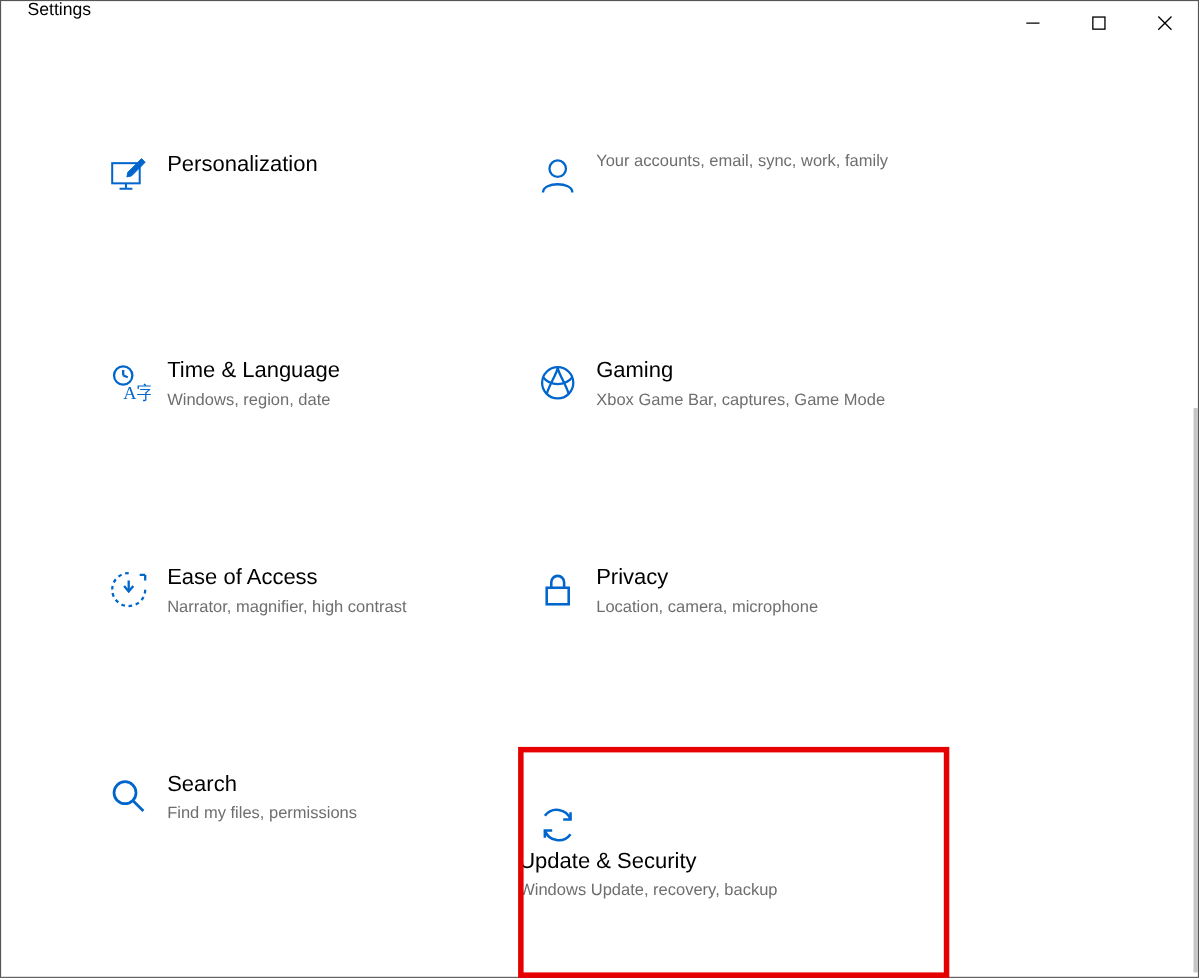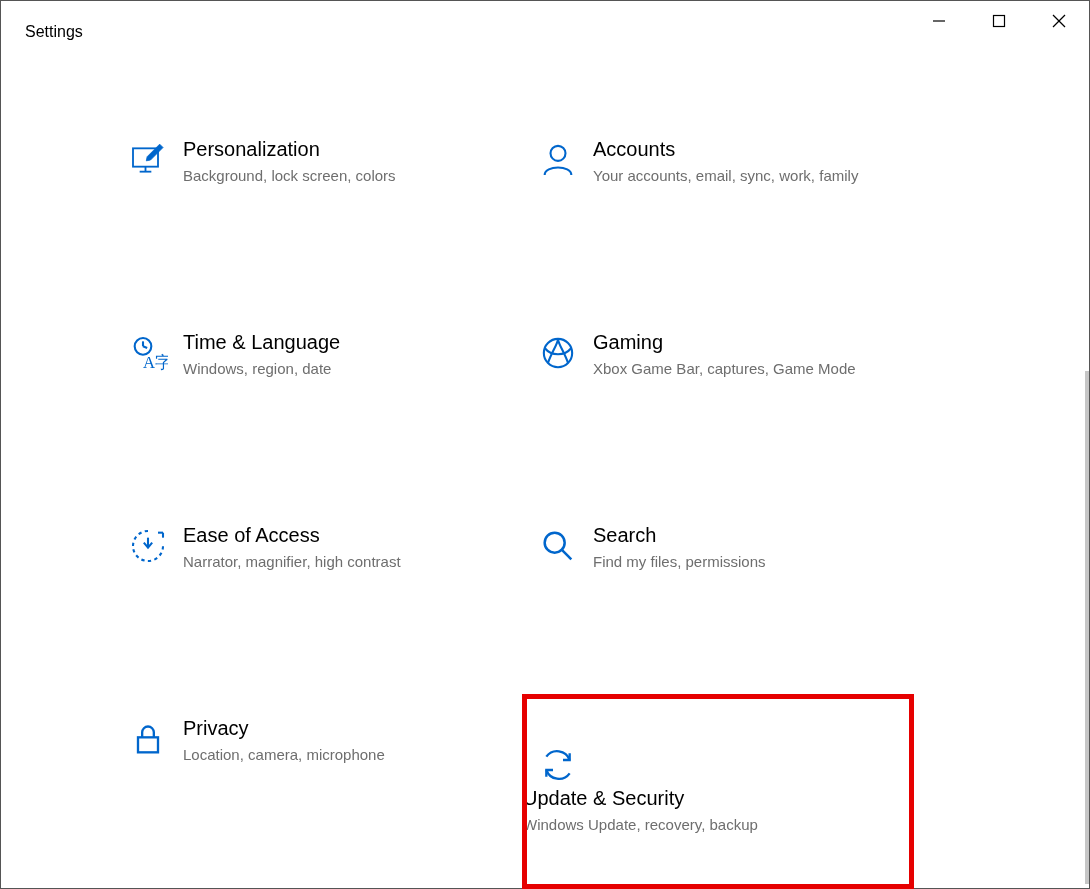--- a/index.html
+++ b/index.html
@@ -19,21 +19,21 @@
     width: 1090px;
     height: 889px;
     border: 1px solid #555;
     position: relative;
     background: #fff;
   }
 
   .titlebar {
     height: 40px;
     display: flex;
-    align-items: flex-end;
+    align-items: flex-start;
     justify-content: space-between;
     padding: 0 0 0 24px;
   }
   .titlebar .title {
     font-size: 16px;
     color: #000;
   }
   .window-controls {
     display: flex;
     height: 100%;
@@ -51,22 +51,21 @@
     position: absolute;
     left: 0;
     right: 0;
     top: 115px;
     bottom: 0;
     display: grid;
     grid-template-columns: 390px 390px;
     column-gap: 0;
     row-gap: 0;
     justify-content: start;
-    padding-left: 112px;
-    gap: 20px;
+    padding-left: 81px;
   }
 
   .tile {
     display: flex;
     align-items: flex-start;
     padding: 20px 10px 20px 0;
     min-height: 150px;
     cursor: pointer;
   }
   .tile .icon {
@@ -146,34 +145,32 @@
       <div class="icon">
         <svg viewBox="0 0 48 48" stroke-width="2.2">
           <rect x="6" y="10" width="30" height="22" stroke="#0066cc"></rect>
           <line x1="14" y1="38" x2="28" y2="38" stroke="#0066cc"></line>
           <line x1="21" y1="32" x2="21" y2="38" stroke="#0066cc"></line>
           <path d="M23 20 L38 5 L42 9 L27 24 L22 25 Z" fill="#0066cc" stroke="#0066cc" stroke-width="1"></path>
         </svg>
       </div>
       <div class="txt">
         <div class="h">Personalization</div>
-        <div class="d">Background, lock screen, colors</div>
       </div>
     </div>
 
 
     <div class="tile">
       <div class="icon">
         <svg viewBox="0 0 48 48" stroke-width="2.5">
           <circle cx="24" cy="16" r="9" stroke="#0066cc"></circle>
           <path d="M8 42 C8 30 40 30 40 42" stroke="#0066cc"></path>
         </svg>
       </div>
       <div class="txt">
-        <div class="h">Accounts</div>
         <div class="d">Your accounts, email, sync, work, family</div>
       </div>
     </div>
 
     <div class="tile">
       <div class="icon">
         <svg viewBox="0 0 48 48" stroke-width="2.5">
           <circle cx="18" cy="16" r="10" stroke="#0066cc"></circle>
           <line x1="18" y1="10" x2="18" y2="16" stroke="#0066cc"></line>
           <line x1="18" y1="16" x2="23" y2="18" stroke="#0066cc"></line>
@@ -212,41 +209,41 @@
         </svg>
       </div>
       <div class="txt">
         <div class="h">Ease of Access</div>
         <div class="d">Narrator, magnifier, high contrast</div>
       </div>
     </div>
 
     <div class="tile">
       <div class="icon">
+        <svg viewBox="0 0 48 48" stroke-width="2.8">
+          <rect x="12" y="22" width="24" height="18" stroke="#0066cc"></rect>
+          <path d="M17 22 v-6 a7 7 0 0 1 14 0 v6" stroke="#0066cc"></path>
+        </svg>
+      </div>
+      <div class="txt">
+        <div class="h">Privacy</div>
+        <div class="d">Location, camera, microphone</div>
+      </div>
+    </div>
+
+    <div class="tile">
+      <div class="icon">
         <svg viewBox="0 0 48 48" stroke-width="3">
           <circle cx="20" cy="20" r="12" stroke="#0066cc"></circle>
           <line x1="29" y1="29" x2="40" y2="40" stroke="#0066cc"></line>
         </svg>
       </div>
       <div class="txt">
         <div class="h">Search</div>
         <div class="d">Find my files, permissions</div>
-      </div>
-    </div>
-
-    <div class="tile">
-      <div class="icon">
-        <svg viewBox="0 0 48 48" stroke-width="2.8">
-          <rect x="12" y="22" width="24" height="18" stroke="#0066cc"></rect>
-          <path d="M17 22 v-6 a7 7 0 0 1 14 0 v6" stroke="#0066cc"></path>
-        </svg>
-      </div>
-      <div class="txt">
-        <div class="h">Privacy</div>
-        <div class="d">Location, camera, microphone</div>
       </div>
     </div>
 
     <div class="tile highlight" style="min-height:170px;flex-direction:column;">
       <div class="icon">
         <svg viewBox="0 0 48 48" stroke-width="2.8">
           <path d="M38 18 A16 16 0 0 0 10 14" stroke="#0066cc"></path>
           <polyline points="38,10 38,18 30,18" stroke="#0066cc"></polyline>
           <path d="M10 30 A16 16 0 0 0 38 34" stroke="#0066cc"></path>
           <polyline points="10,38 10,30 18,30" stroke="#0066cc"></polyline>

